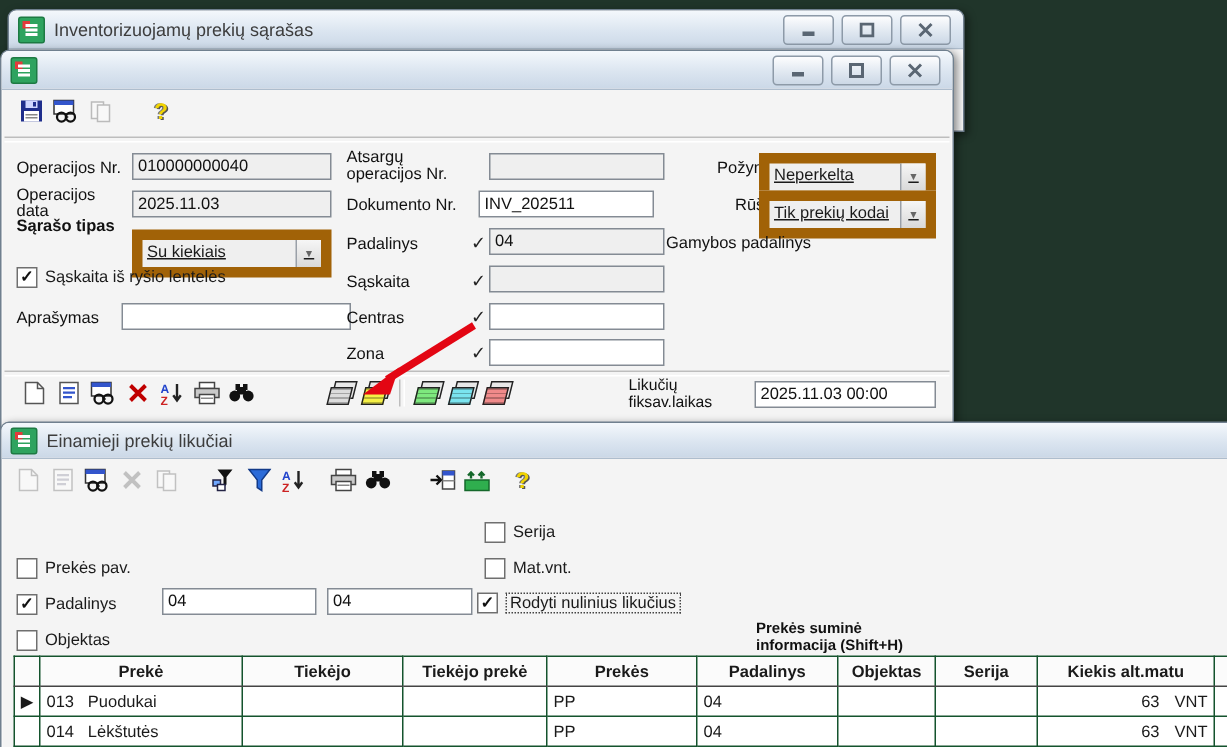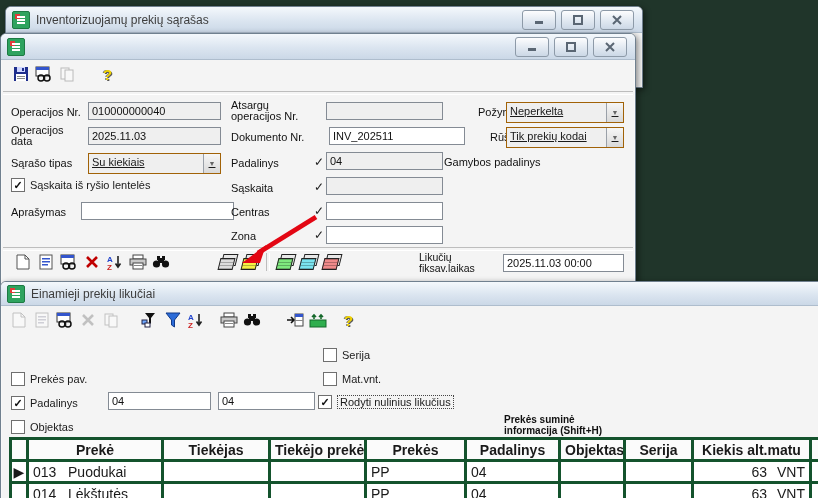--- a/index.html
+++ b/index.html
@@ -20,35 +20,35 @@
   .tbar{display:flex;align-items:center;gap:4px;}
   .ticon{width:19px;height:18px;display:flex;align-items:center;justify-content:center;}
   .glyph-help{font-weight:bold;font-size:15px;color:#f2d400;text-shadow:1px 1px 0 #555, -1px 0 0 #777;}
   .sep-h{position:absolute;left:2px;right:2px;height:2px;border-top:1px solid #bdbdbd;border-bottom:1px solid #fff;}
   .sep-v{width:2px;height:18px;border-left:1px solid #bdbdbd;border-right:1px solid #fff;margin:0 2px;}
   .lbl{position:absolute;white-space:nowrap;color:#111;}
   .lbl2{line-height:11px;}
   .fld{position:absolute;height:18px;border:1px solid #848b94;background:#fff;
     font-family:"Liberation Sans",sans-serif;font-size:11px;padding:0 3px;box-sizing:border-box;color:#111;}
   .fld.gray{background:#efefef;}
-  .combo{position:absolute;height:21px;border:1px solid #a16207;background:#efefef;box-sizing:border-box;display:flex;text-decoration:underline;}
+  .combo{position:absolute;height:32px;border:7px solid #a16207;background:#efefef;box-sizing:border-box;display:flex;text-decoration:underline;}
   .combo .val{flex:1;padding:2px 3px;white-space:nowrap;overflow:hidden;}
   .combo .btn{width:16px;border-left:1px solid #9aa0a8;background:linear-gradient(#f6f6f6,#d9d9d9);
     display:flex;align-items:center;justify-content:center;font-size:7px;color:#666;}
   .cb{position:absolute;display:flex;align-items:center;gap:5px;}
   .cbbox{width:12px;height:12px;border:1px solid #6f6f6f;background:#fff;display:flex;align-items:center;justify-content:center;
     font-size:11px;font-weight:bold;color:#111;line-height:10px;}
   .check{position:absolute;font-size:12px;color:#222;}
   .stack{width:20px;height:16px;position:relative;}
   .stack .b1,.stack .b2{position:absolute;border:1px solid #222;}
   .stack .b1{left:4px;top:0;width:13px;height:10px;background:#e8e8e8;transform:skewX(-14deg);}
   .stack .b2{left:1px;top:4px;width:13px;height:10px;transform:skewX(-14deg);
     background-image:repeating-linear-gradient(0deg,rgba(0,0,0,.25) 0 1px,transparent 1px 3px);}
   table.grid{border-collapse:collapse;table-layout:fixed;background:#fff;}
-  table.grid th,table.grid td{border:3px solid #14532d;height:19px;padding:0 4px;overflow:hidden;white-space:pre;font-size:14px;margin-top:47px;}
+  table.grid th,table.grid td{border:1px solid #14532d;height:19px;padding:0 4px;overflow:hidden;white-space:pre;font-size:11px;margin-top:47px;}
   table.grid th{font-weight:bold;text-align:center;background:#fbfbfb;border-bottom:1px solid #444;}
   table.grid td{text-align:left;}
   .kcell{display:flex;justify-content:flex-end;gap:10px;}
   .focusbox{border:1px dotted #444;padding:0 2px;text-align:right;}
 </style>
 </head>
 <body>
 
 <div id="desktop">
 
@@ -137,36 +137,36 @@
       <span class="ticon" style="margin-left:18px;">
           <span class="glyph-help">?</span>
         </span>
     </div>
     <div class="sep-h" style="top:57px;"></div>
 
     <span class="lbl" style="left:10px;top:72px;">Operacijos Nr.</span>
     <input class="fld gray" style="left: 87px; top: 68px; width: 133px;" value="010000000040">
     <span class="lbl lbl2" style="left:10px;top:91px;"><span>Operacijos</span><br><span>data</span></span>
     <input class="fld gray" style="left: 87px; top: 93px; width: 133px;" value="2025.11.03">
-    <span class="lbl" style="left:10px;top:123px;">Sąrašo tipas</span>
+    <span class="lbl" style="left:10px;top:111px;font-weight:bold;">Sąrašo tipas</span>
     <div class="combo" style="left:87px;top:119px;width:133px;">
       <span class="val">Su kiekiais</span>
       <span class="btn">▼</span>
     </div>
     <span class="cb" style="left:10px;top:144px;">
       <span class="cbbox">✓</span>
       <span>Sąskaita iš ryšio lentelės</span>
     </span>
     <span class="lbl" style="left:10px;top:172px;">Aprašymas</span>
     <input class="fld" style="left: 80px; top: 168px; width: 153px;" value="">
 
     <span class="lbl lbl2" style="left:230px;top:66px;"><span>Atsargų</span><br><span>operacijos Nr.</span></span>
     <input class="fld gray" style="left: 325px; top: 68px; width: 117px;" value="">
     <span class="lbl" style="left:230px;top:97px;">Dokumento Nr.</span>
-    <input class="fld" style="left: 328px; top: 93px; width: 136px;" value="INV_202511">
+    <input class="fld" style="left: 318px; top: 93px; width: 117px;" value="INV_202511">
     <span class="lbl" style="left:230px;top:123px;">Padalinys</span>
     <span class="check" style="left:313px;top:121px;">✓</span>
     <input class="fld gray" style="left: 325px; top: 118px; width: 117px;" value="04">
     <span class="lbl" style="left:230px;top:148px;">Sąskaita</span>
     <span class="check" style="left:313px;top:146px;">✓</span>
     <input class="fld gray" style="left: 325px; top: 143px; width: 117px;" value="">
     <span class="lbl" style="left:230px;top:172px;">Centras</span>
     <span class="check" style="left:313px;top:170px;">✓</span>
     <input class="fld" style="left: 325px; top: 168px; width: 117px;" value="">
     <span class="lbl" style="left:230px;top:196px;">Zona</span>
@@ -425,21 +425,21 @@
           <col style="width:94px;">
           <col style="width:65px;">
           <col style="width:68px;">
         <col style="width:118px;">
           <col style="width:12px;">
       </colgroup>
       <tbody>
           <tr>
         <th></th>
         <th>Prekė</th>
-        <th>Tiekėjas</th>
+        <th>Tiekėjo</th>
         <th>Tiekėjo prekė</th>
         <th>Prekės</th>
         <th>Padalinys</th>
         <th>Objektas</th>
         <th>Serija</th>
         <th>Kiekis alt.matu</th>
         <th></th>
       </tr>
       <tr>
         <td style="text-align:center;padding:0;">▶</td>

